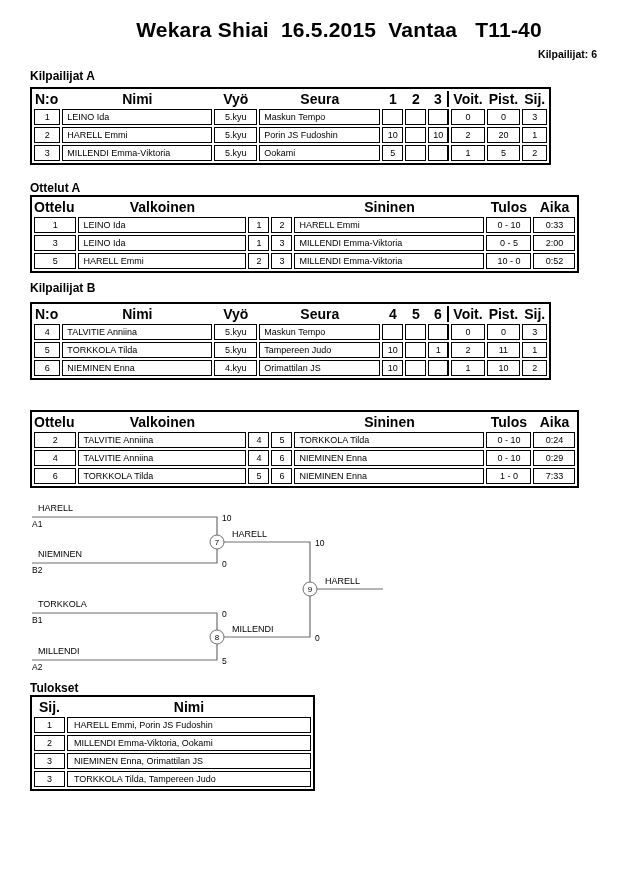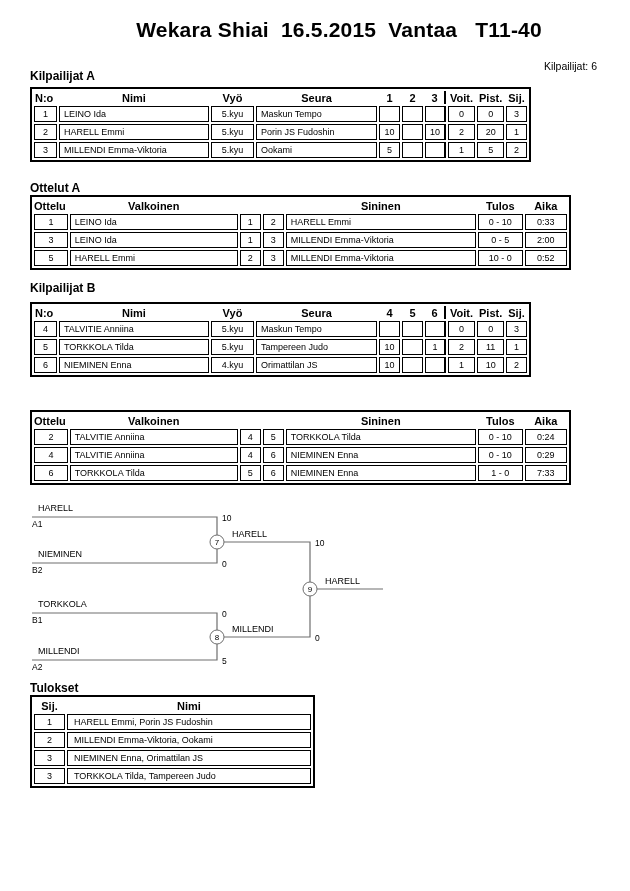--- a/index.html
+++ b/index.html
@@ -5,31 +5,31 @@
   html,body{margin:0;padding:0;background:#fff;}
   .page{
     position:relative;width:630px;height:891px;background:#fff;overflow:hidden;
     font-family:"Liberation Sans",sans-serif;color:#000;
   }
   .main-title{
     position:absolute;top:18px;left:0;width:630px;text-align:center;
     font-size:21px;font-weight:bold;white-space:pre;letter-spacing:.2px;margin-left:24px;
   }
   .competitors-count{
-    position:absolute;top:48px;right:33px;font-size:10.5px;font-weight:normal;margin-top:12px;
+    position:absolute;top:48px;right:33px;font-size:10.5px;font-weight:bold;
   }
   .section-title{
     position:absolute;text-align:left;font-size:12px;font-weight:bold;
   }
   table.grid{
     position:absolute;border-collapse:separate;border-spacing:2px;
     border:2px solid #000;table-layout:fixed;background:#fff;
   }
   table.grid th{
-    border:0;font-size:11px;font-weight:bold;height:13px;padding:0 2px;
+    border:0;font-size:14px;font-weight:bold;height:13px;padding:0 2px;
     text-align:center;white-space:nowrap;overflow:visible;box-sizing:border-box;
   }
   table.grid td{
     border:1px solid #000;font-size:9px;height:16px;padding:0 4px;
     text-align:center;white-space:nowrap;overflow:hidden;box-sizing:border-box;
     vertical-align:middle;
   }
   
   .pool col:nth-child(1){width:23px}  .pool col:nth-child(2){width:150px}
   .pool col:nth-child(3){width:43px}  .pool col:nth-child(4){width:121px}

